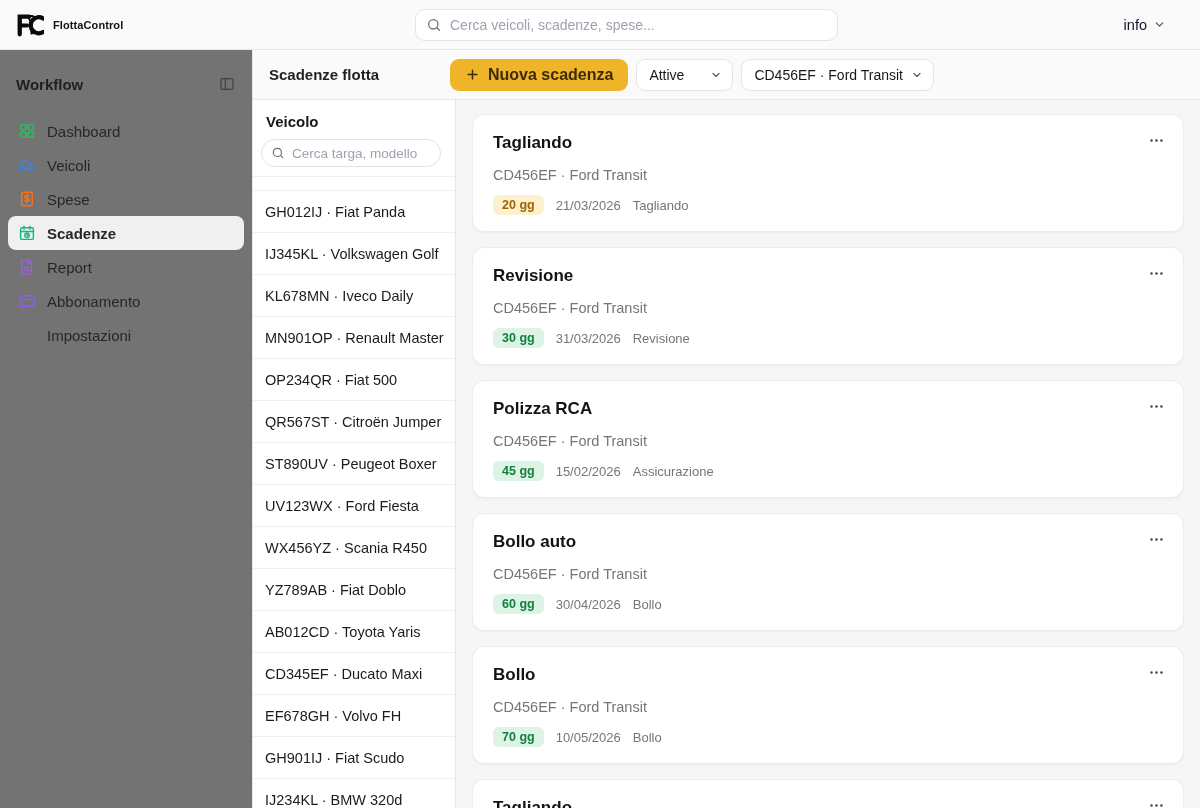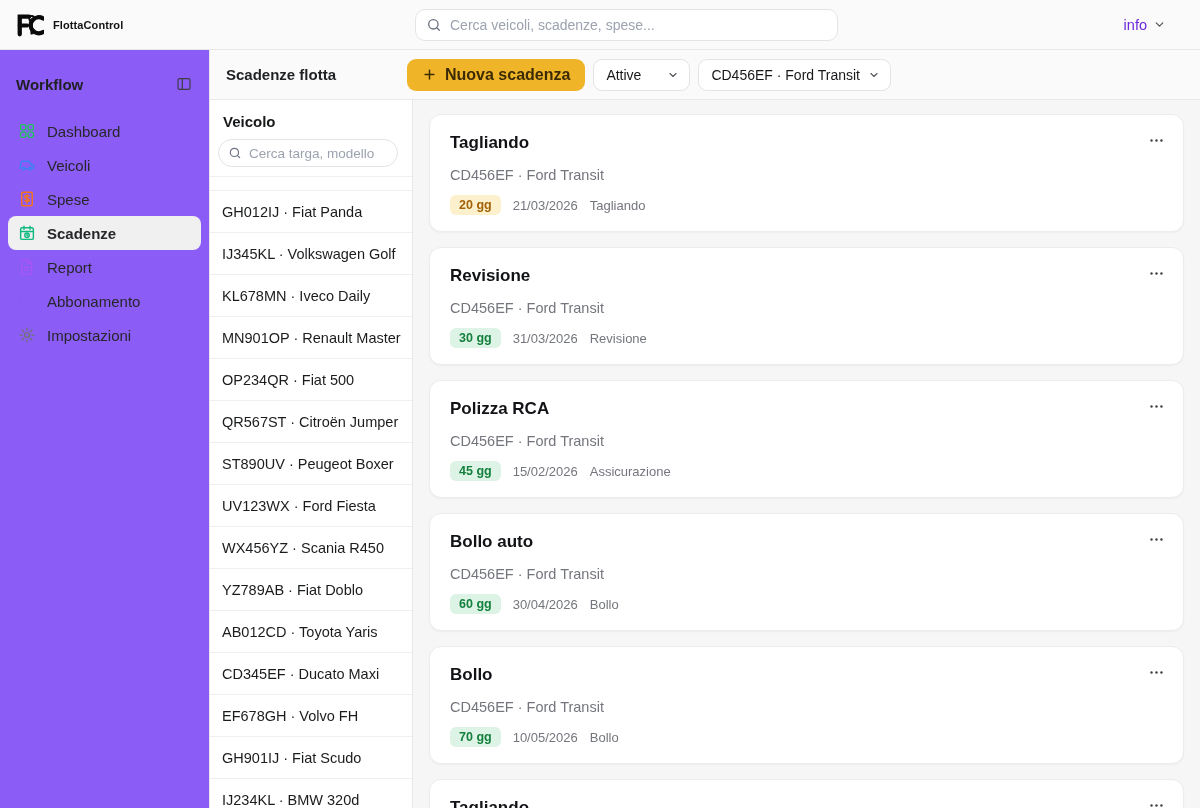--- a/index.html
+++ b/index.html
@@ -19,27 +19,27 @@
   .brand-name { font-size:11px; font-weight:700; color:#111214; letter-spacing:.1px; }
   .topbar-search { position:absolute; left:415px; top:9px; width:423px; height:32px; }
   .topbar-search input {
     width:100%; height:100%; border:1px solid #e4e4e7; border-radius:10px;
     background:#fff; padding:0 12px 0 34px; font-size:14px; color:#18181b; outline:none;
     font-family:inherit;
   }
   .topbar-search input::placeholder { color:#9ca3af; }
   .topbar-search .sicon { position:absolute; left:11px; top:8px; }
   .account { margin-left:auto; margin-right:18px; display:flex; align-items:center; gap:6px;
-    font-size:14.5px; color:#6d28d9; cursor:default; }
+    font-size:14.5px; color:#0f172a; cursor:default; }
 
   
   .shell { display:flex; height:758px; }
 
   
-  .sidebar { width:210px; background:#8b5cf6; border-right:1px solid #e7e7e8; flex:none; }
+  .sidebar { width:253px; background:#737373; border-right:1px solid #e7e7e8; flex:none; }
   .sidebar-header { display:flex; align-items:center; justify-content:space-between;
     padding:24px 15px 6px 16px; }
   .sidebar-title { font-size:15px; font-weight:700; color:#1f2023; }
   .collapse-btn { width:20px; height:20px; display:flex; align-items:center; justify-content:center; }
   .nav { padding:14px 8px 0; }
   .nav-item { display:flex; align-items:center; gap:11px; height:34px; padding:0 10px;
     border-radius:8px; font-size:15px; color:#27272a; }
   .nav-item.active { background:#f0f0f1; font-weight:600; }
   .nav-icon { width:18px; height:18px; flex:none; }
 

